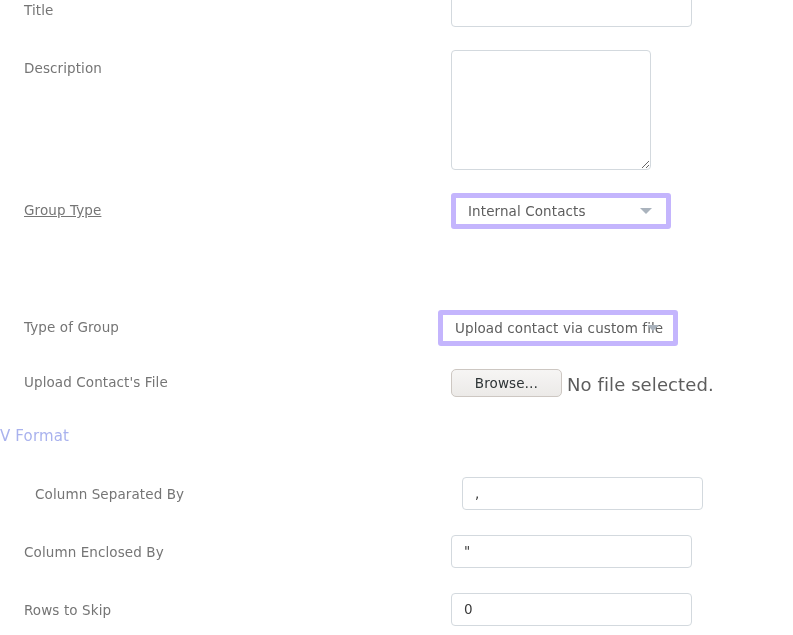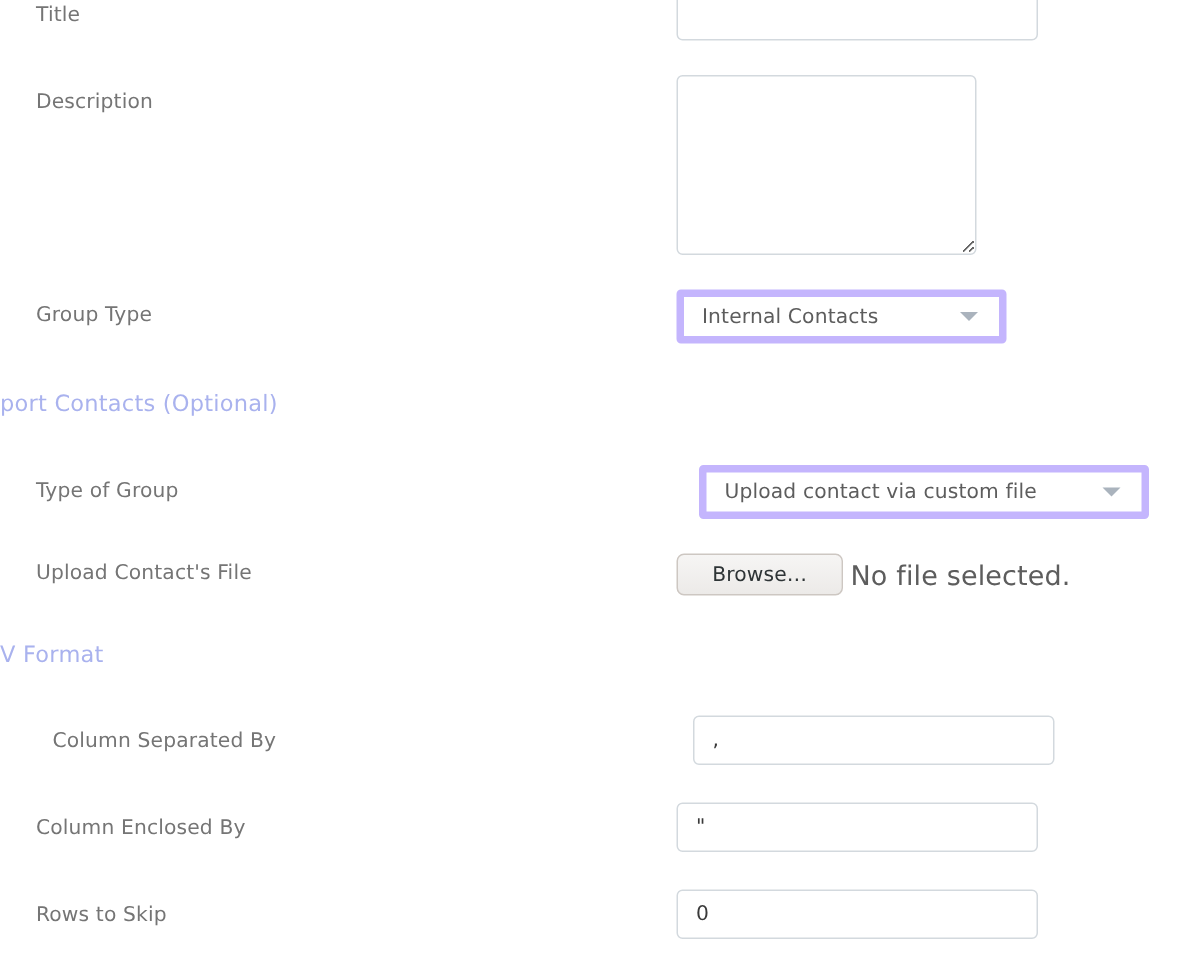--- a/index.html
+++ b/index.html
@@ -149,32 +149,31 @@
     <div class="field-label" style="top:2px;">Title</div>
     <input class="txt-input" type="text" style="left: 451px; top: -18px; width: 241px; height: 45px; line-height: 45px;" placeholder="">
   </div>
 
   <div class="form-row" style="top:50px;height:125px;">
     <div class="field-label" style="top:10px;">Description</div>
     <textarea class="txt-area" style="left: 451px; top: 0px; width: 200px; height: 120px;" placeholder=""></textarea>
   </div>
 
   <div class="form-row" style="top:193px;height:36px;">
-    <div class="field-label" style="top:9px;">Group Type</div>
+    <div class="field-label" style="top:9px;text-decoration:underline;">Group Type</div>
     <div class="select-box" style="left:451px;top:0px;width:220px;height:36px;">
       <span class="sel-text">Internal Contacts</span>
       <span class="sel-arrow"></span>
     </div>
   </div>
 
-  <div class="section-heading" style="top:259px;">port Contacts (Optional)</div>
 
   <div class="form-row" style="top:310px;height:36px;">
     <div class="field-label" style="top:9px;">Type of Group</div>
-    <div class="select-box" style="left:466px;top:0px;width:300px;height:36px;">
+    <div class="select-box" style="left:438px;top:0px;width:240px;height:36px;">
       <span class="sel-text">Upload contact via custom file</span>
       <span class="sel-arrow"></span>
     </div>
   </div>
 
   <div class="form-row" style="top:368px;height:30px;">
     <div class="field-label" style="top:6px;text-align:right;">Upload Contact's File</div>
     <div class="browse-btn" style="left:451px;top:1px;width:111px;height:28px;">Browse…</div>
     <div class="file-status" style="left:567px;top:6px;">No file selected.</div>
   </div>

